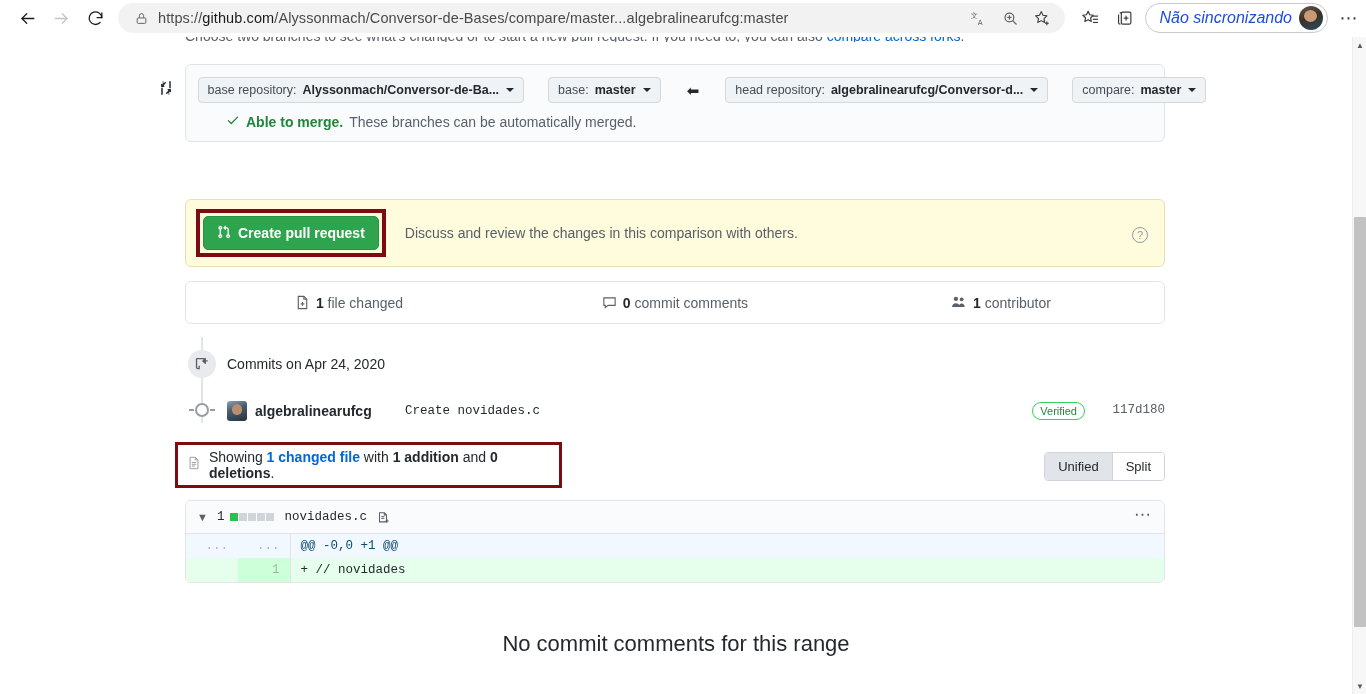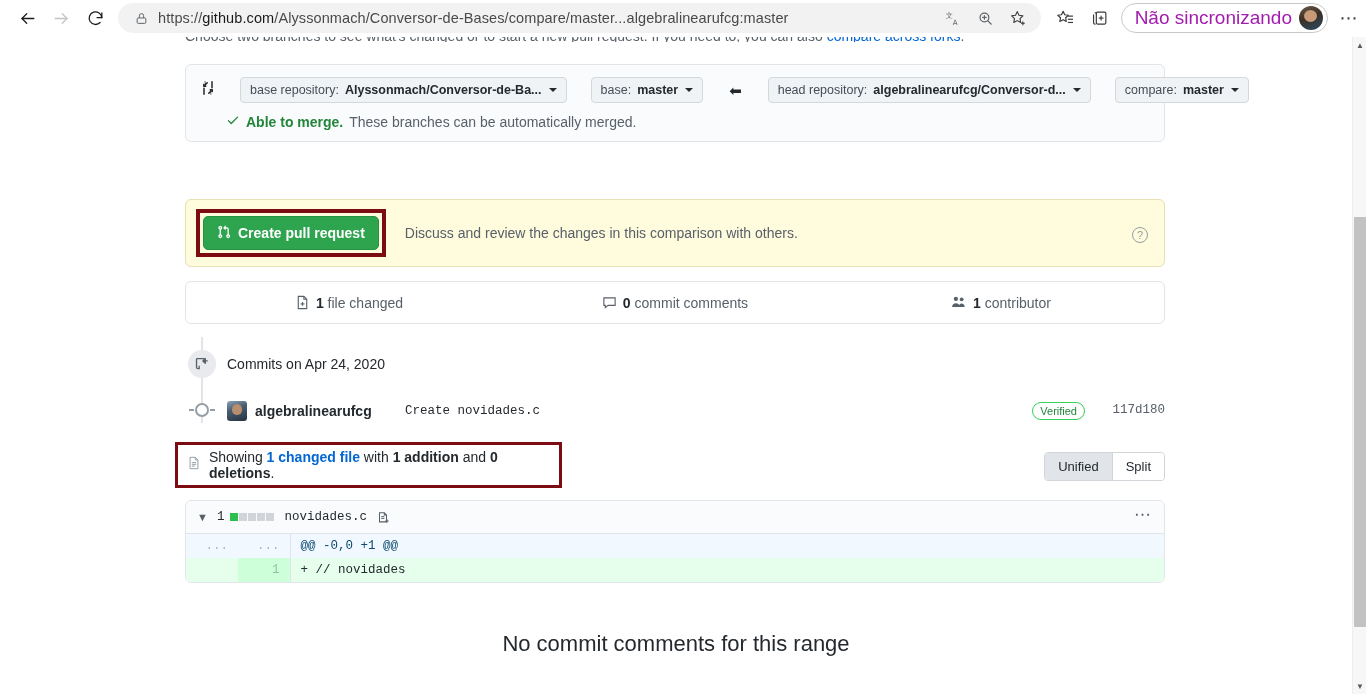--- a/index.html
+++ b/index.html
@@ -55,21 +55,21 @@
   .tb-btn {
     width: 34px; height: 32px; display:flex; align-items:center; justify-content:center;
     border-radius: 4px; flex: 0 0 auto;
   }
   .profile-pill {
     display: flex; align-items: center; gap: 7px;
     height: 30px; border: 1px solid #c9c9c9; border-radius: 16px;
     padding: 0 4px 0 13px; margin: 0 4px; flex: 0 0 auto;
     background: #fff;
   }
-  .profile-pill span { font-size: 19px; color: #a21caf; white-space: nowrap; }
+  .profile-pill span { font-size: 16px; color: #1d4ed8; white-space: nowrap; font-style: italic; }
   .avatar-sm {
     width: 24px; height: 24px; border-radius: 50%;
     background: linear-gradient(160deg,#6b5a4a 0%,#3a3026 45%,#2b4a63 100%);
     position: relative; overflow: hidden; flex:0 0 auto;
   }
   .avatar-sm::after {
     content:""; position:absolute; left:5px; top:4px; width:13px; height:12px;
     border-radius:50%; background:#c89a78;
   }
   .dots-btn { font-size: 18px; color: #3b3b3b; letter-spacing: 1px; }
@@ -93,20 +93,21 @@
   
   .compare-box {
     position: absolute; left: 185px; top: 27px;
     width: 980px; height: 78px;
     border: 1px solid #e1e4e8; border-radius: 6px;
     background: #fafbfc;
   }
   .compare-row {
     display: flex; align-items: center; gap: 24px;
     padding: 12px 0 0 14px;
+    justify-content: center;
   }
   .branch-btn {
     height: 26px; display: inline-flex; align-items: center; gap: 6px;
     border: 1px solid #d5d8db; border-radius: 4px;
     background: #eff3f6; padding: 0 9px;
     font-size: 12.5px; color: #24292e;
     white-space: nowrap;
   }
   .branch-btn .lbl-light { font-weight: 400; color: #444d56; }
   .branch-btn .lbl-bold { font-weight: 700; color: #24292e; }

